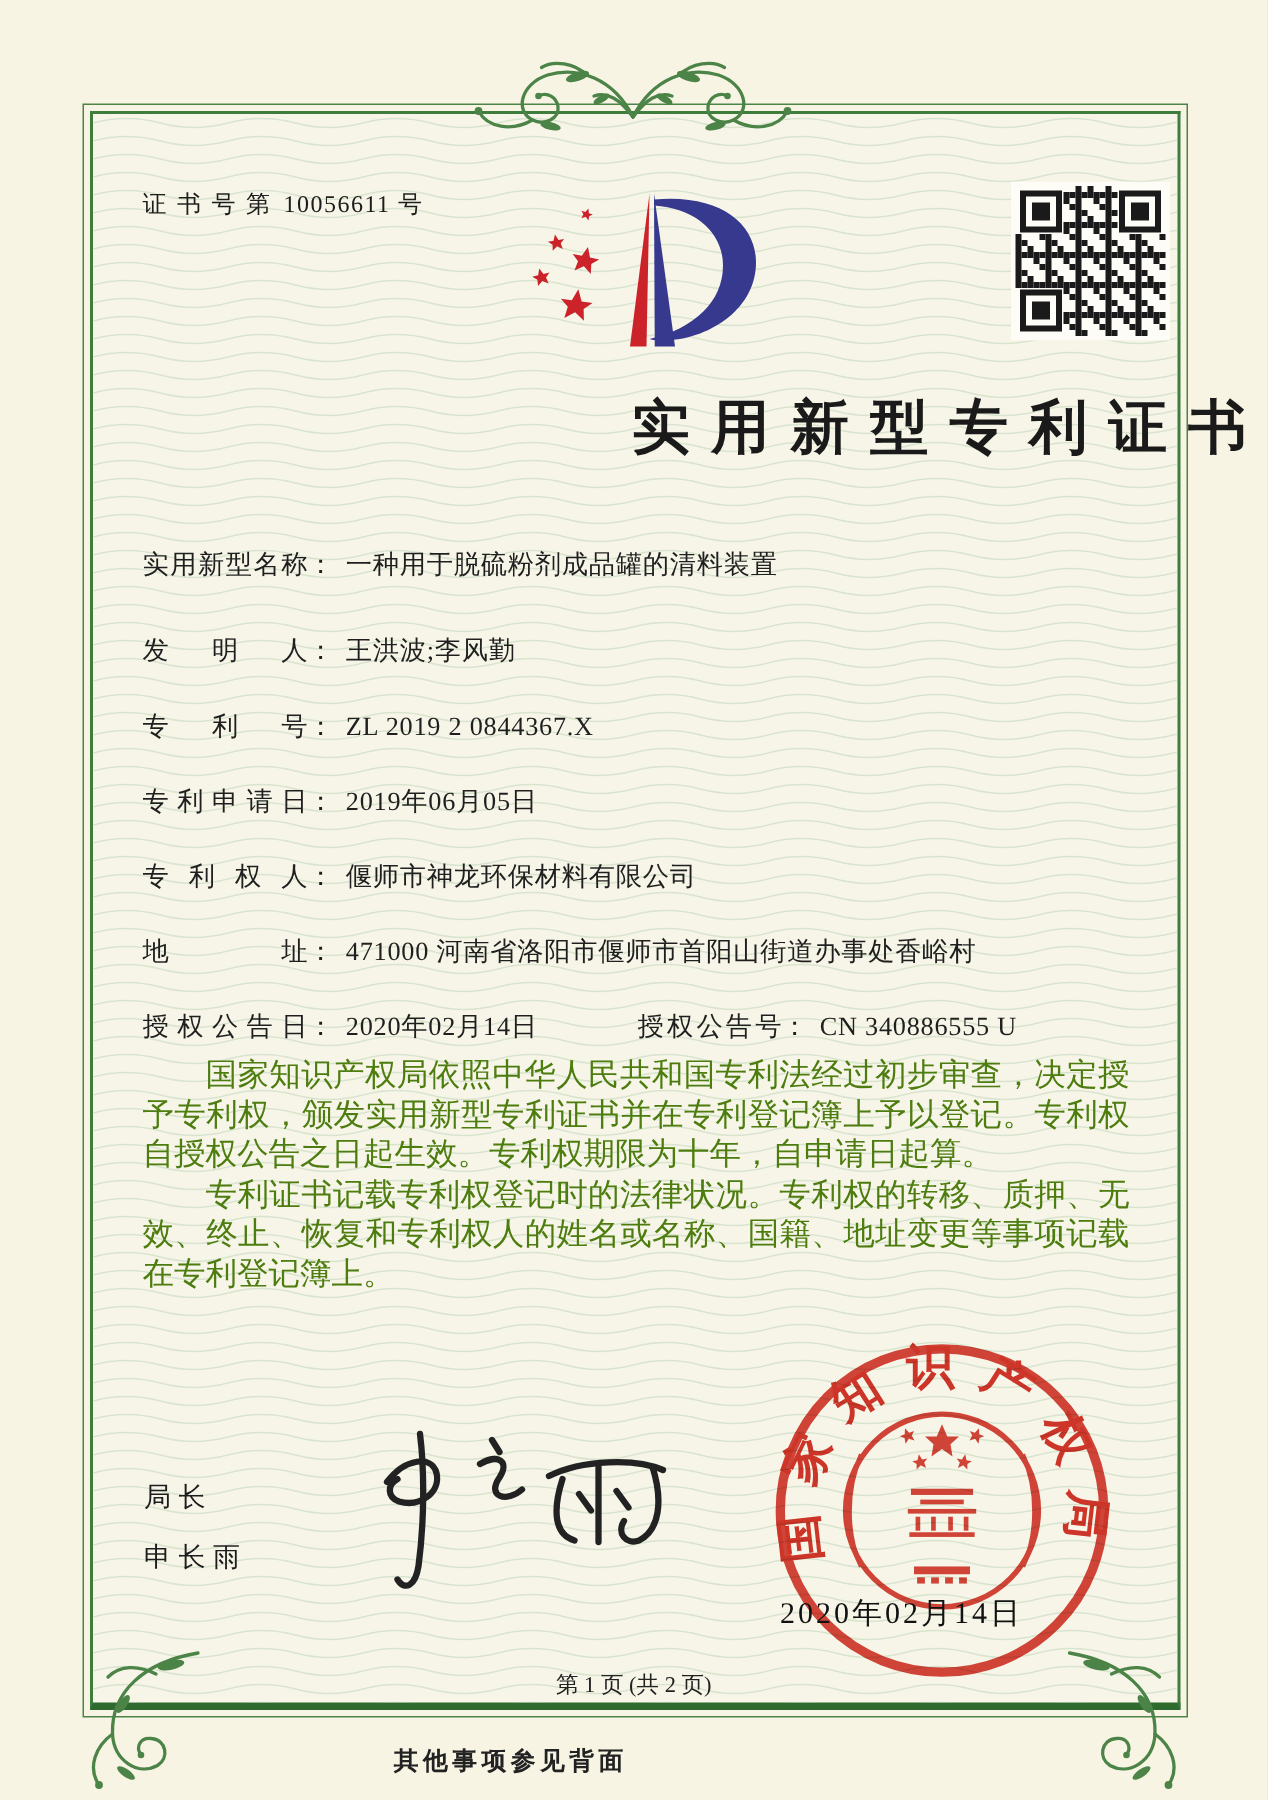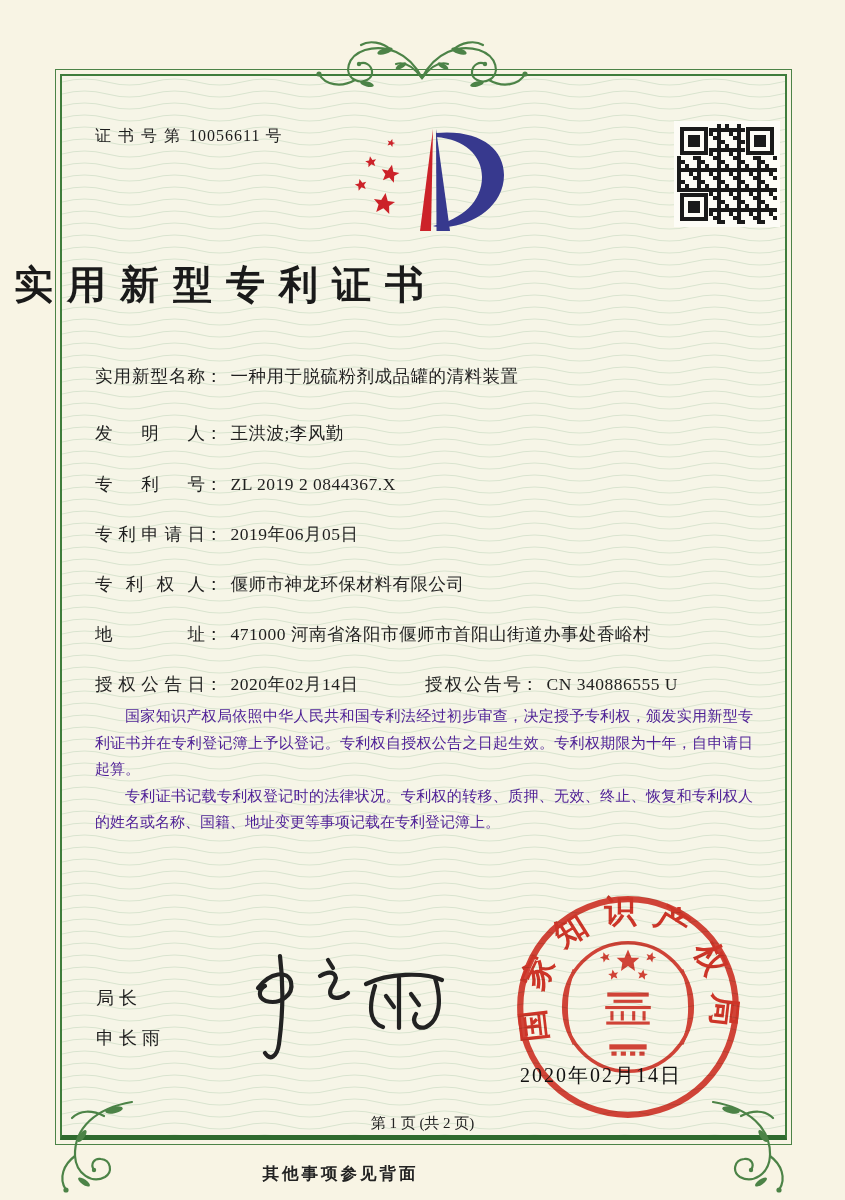--- a/index.html
+++ b/index.html
@@ -28,33 +28,33 @@
   .cert-no {
     position:absolute; left:95px; top:126px; font-size:16px; color:#1d1d1d;
     white-space:nowrap;
   }
   .cert-no .pfx { letter-spacing:7px; }
   .cert-no .num { letter-spacing:1px; margin-left:2px; }
   .cert-no .sfx { margin-left:5px; }
   .logo { position:absolute; left:333px; top:126px; width:190px; height:115px; }
   .qr { position:absolute; left:674px; top:121px; width:106px; height:106px; }
   .title {
-    position:absolute; left:0; top:258px; width:100%; text-align:left;
+    position:absolute; left:0; top:258px; width:100%; text-align:right;
     font-size:39px; font-weight:bold; letter-spacing:14px; text-indent:14px;
     color:#1a1a1a;
   }
   
   .frow { position:absolute; left:95px; width:670px; font-size:17.5px; color:#1f1f1f; white-space:nowrap; }
   .flabel { display:inline-block; width:110px; text-align:justify; text-align-last:justify; vertical-align:bottom; }
   .fcolon { margin-right:8px; }
   .fvalue { letter-spacing:0.5px; }
   .grant-no { position:absolute; left:330px; top:0; white-space:nowrap; }
   .grant-no .flabel2 { display:inline-block; width:96px; text-align:justify; text-align-last:justify; vertical-align:bottom;font-family:Liberation Mono, monospace; }
   
-  .body-text { position:absolute; left:95px; top:703px; width:658px; font-size:15px; line-height:26.5px; color:#4c1d95; text-align:justify; }
+  .body-text { position:absolute; left:95px; top:703px; width:658px; font-size:21px; line-height:26.5px; color:#4d7c0f; text-align:justify; }
   .body-text p { text-indent:2em; }
   
   .comm-title { position:absolute; left:96px; top:986px; font-size:18px; letter-spacing:5px; color:#1d1d1d; }
   .comm-name  { position:absolute; left:96px; top:1026px; font-size:18px; letter-spacing:5px; color:#1d1d1d; }
   .signature  { position:absolute; left:228px; top:948px; width:230px; height:120px; }
   
   .seal { position:absolute; left:514px; top:893px; width:228px; height:228px; mix-blend-mode:multiply; }
   .seal-date { position:absolute; left:520px; top:1062px; font-size:20px; letter-spacing:2px; color:#111; }
   
   .page-info { position:absolute; left:0; top:1114px; width:845px; text-align:center; font-size:15px; color:#222; }

